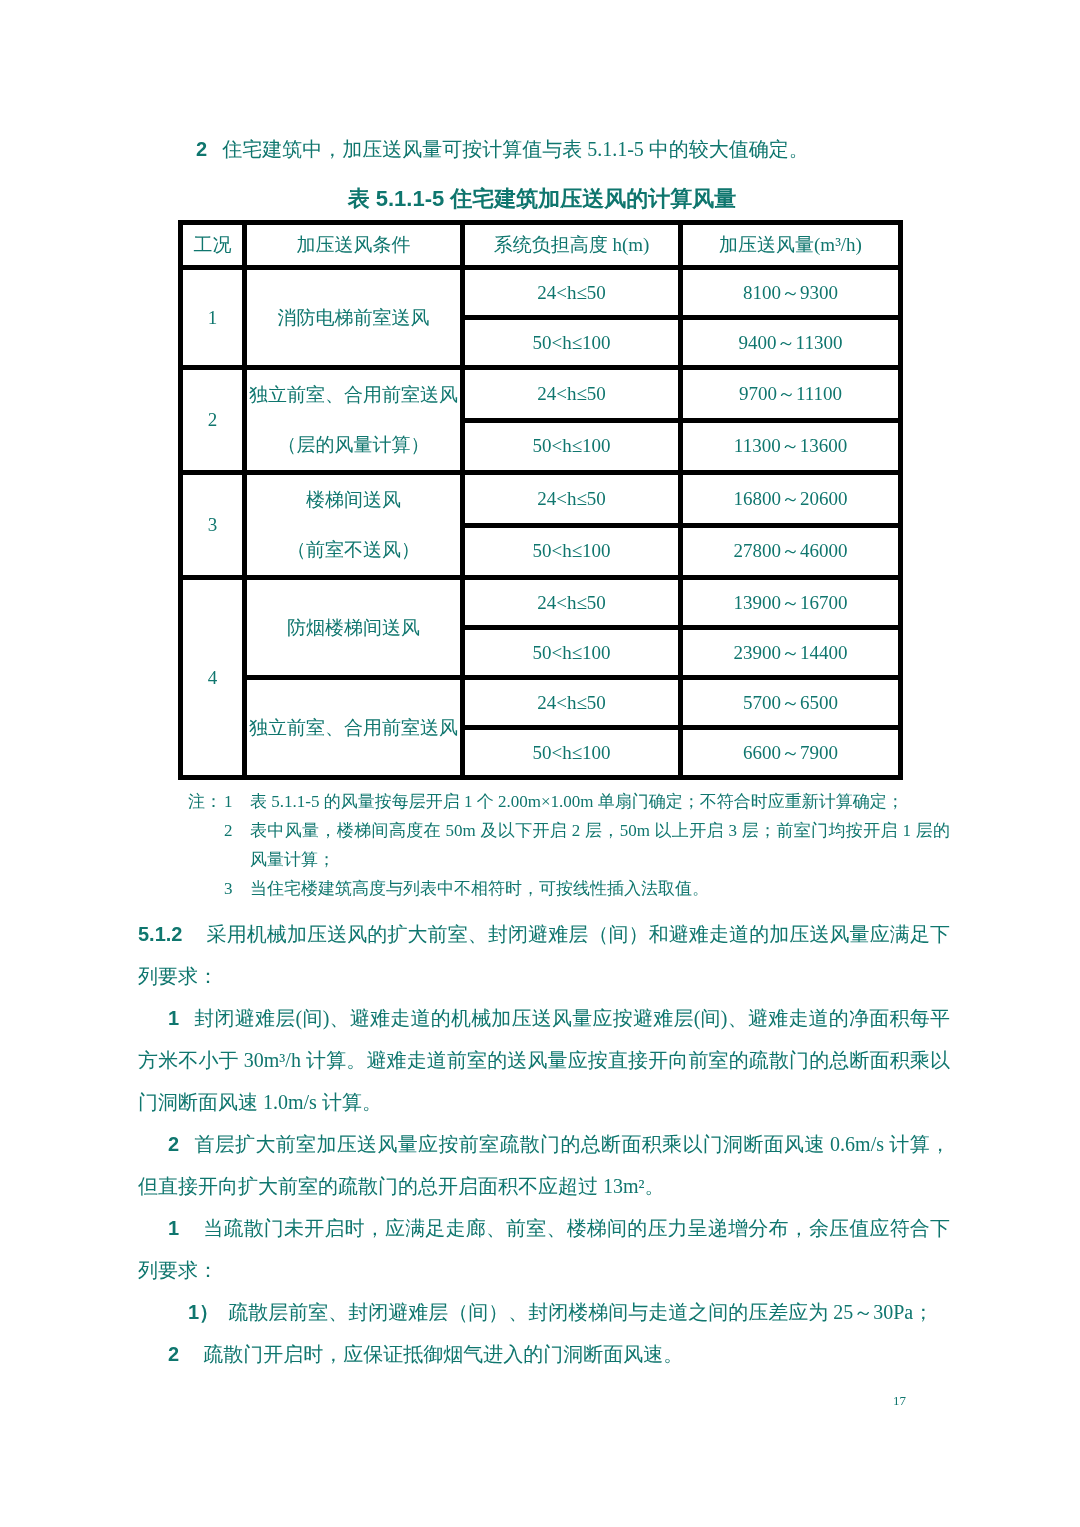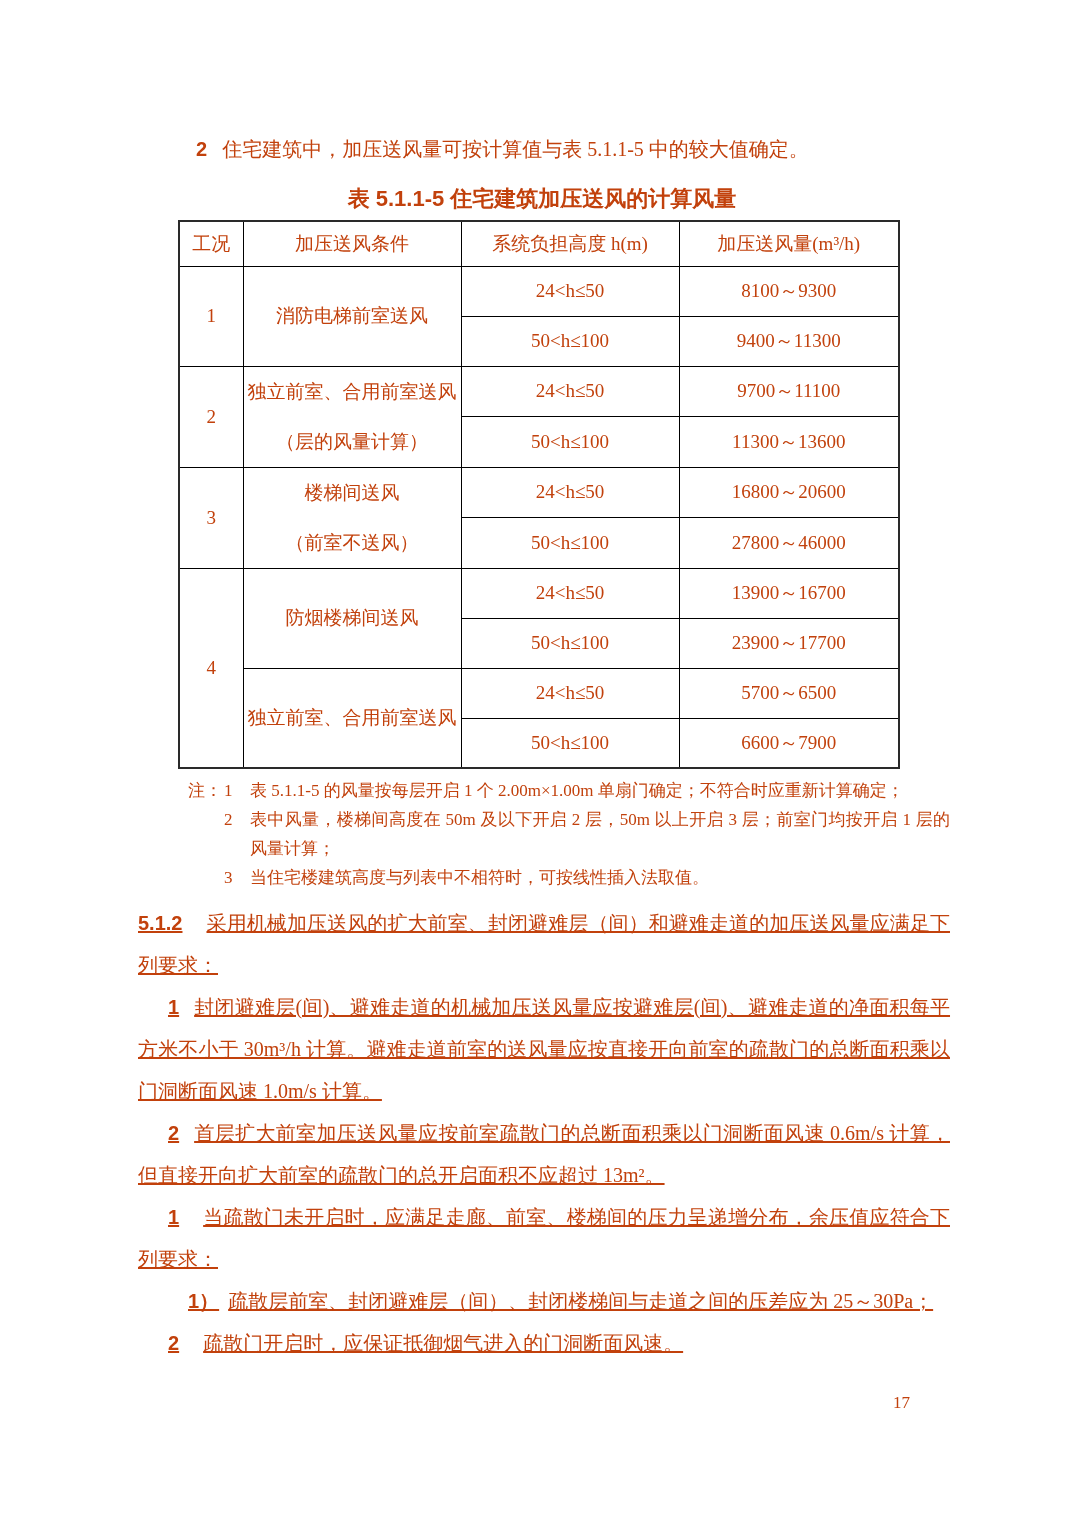--- a/index.html
+++ b/index.html
@@ -1,21 +1,21 @@
 <!DOCTYPE html>
 <html lang="zh"><head>
 <meta charset="utf-8">
 <style>
   html,body{margin:0;padding:0;background:#ffffff;}
   .page{
     position:relative;
     width:954px;
     height:1527px;
     background:#ffffff;
-    color:#c2410c;
+    color:#0f766e;
     font-family:"Liberation Serif","DejaVu Serif",serif;
     overflow:hidden;
   }
   .content{
     position:absolute;
     left:138px;
     top:128px;
     width:812px;
   }
   
@@ -44,21 +44,21 @@
     line-height:26px;
   }
   table.air-table{
     table-layout:fixed;
     border-collapse:collapse;
     width:720px;
     margin:8px 0 0 40px;
     border:2px solid #2a2a2a;
   }
   .air-table th,.air-table td{
-    border:1px solid #000000;
+    border:5px solid #000000;
     text-align:center;
     vertical-align:middle;
     font-weight:400;
     font-size:19px;
     padding:0;
   }
   .air-table thead tr{height:45px;}
   .air-table tbody tr{height:50px;}
   .cond-two{
     display:flex;
@@ -77,30 +77,29 @@
     display:grid;
     grid-template-columns:36px 26px 1fr;
   }
   .note-text{text-align:justify;}
   
   .para{
     font-size:20px;
     line-height:42px;
     margin:0;
     text-align:justify;
-    text-decoration:underline;
   }
   .p-first{margin-top:10px;}
   .ind-item{text-indent:30px;}
   .ind-sub{text-indent:50px;}
   .pageno{
     position:absolute;
     left:893px;
     top:1393px;
-    font-size:17px;
+    font-size:13px;
   }
 </style>
 </head>
 <body>
 
 <div class="page">
   <div class="content">
 
     <p class="intro"><span class="num mr-md">2</span><span>住宅建筑中，加压送风量可按计算值与表 5.1.1-5 中的较大值确定。</span></p>
 
@@ -167,21 +166,21 @@
         </tr>
 
         <tr>
           <td rowspan="4">4</td>
           <td rowspan="2">防烟楼梯间送风</td>
           <td>24&lt;h≤50</td>
           <td>13900～16700</td>
         </tr>
         <tr>
           <td>50&lt;h≤100</td>
-          <td>23900～17700</td>
+          <td>23900～14400</td>
         </tr>
         <tr>
           <td rowspan="2">独立前室、合用前室送风</td>
           <td>24&lt;h≤50</td>
           <td>5700～6500</td>
         </tr>
         <tr>
           <td>50&lt;h≤100</td>
           <td>6600～7900</td>
         </tr>

